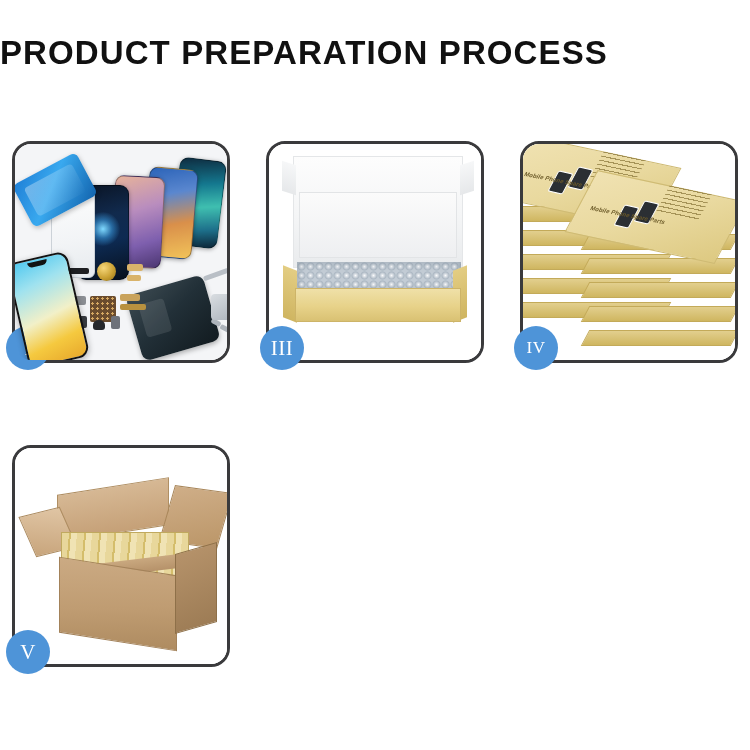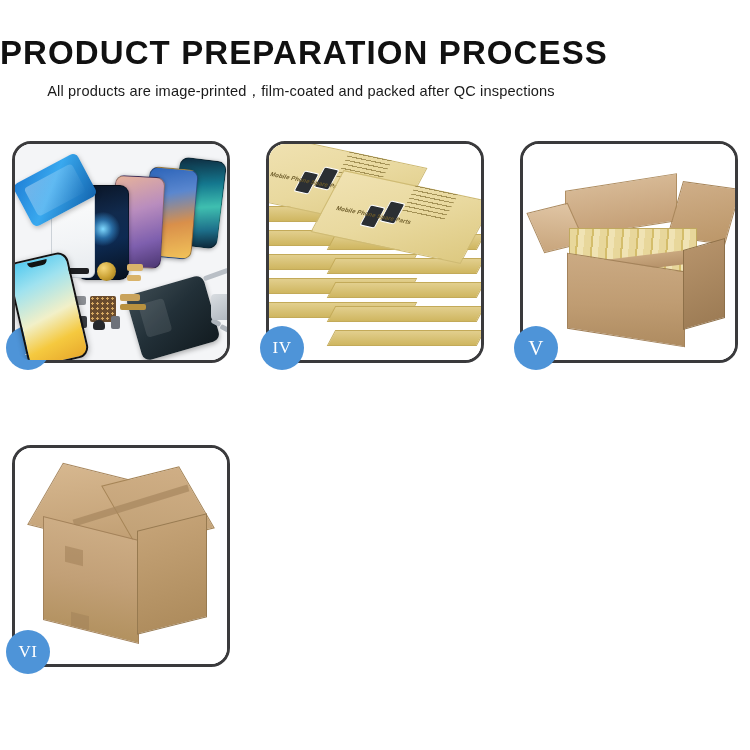--- a/index.html
+++ b/index.html
@@ -355,21 +355,20 @@
     background: rgba(160,128,88,.5); transform: skewY(14deg);
   }
 </style>
 </head>
 <body>
 
 <div id="page">
 
   <div class="header">
     <div class="title">PRODUCT PREPARATION PROCESS</div>
-    <div class="subtitle">All products are image-printed，film-coated and packed after QC inspections</div>
   </div>
 
   <div class="grid">
 
     <div class="panel">
       <div class="panel-inner p1">
         <div class="lcd-blue"></div>
         <div class="glass-sheet"></div>
         <div class="fan-phone fan1"></div>
         <div class="fan-phone fan2"></div>
@@ -391,20 +390,31 @@
         <div class="comp c10"></div>
         <div class="comp c11"></div>
         <div class="comp c12"></div>
         <div class="comp c13"></div>
         <div class="comp c14"></div>
       </div>
       <div class="badge">I</div>
     </div>
 
 
+    <div class="panel">
+      <div class="panel-inner p3">
+        <div class="lid"></div>
+        <div class="foam"></div>
+        <div class="bubble-pack"></div>
+        <div class="box-left"></div>
+        <div class="box-right"></div>
+        <div class="box-front"></div>
+      </div>
+      <div class="badge">III</div>
+    </div>
 
     <div class="panel">
       <div class="panel-inner p4">
 
         <div class="sb-side" style="left:-6px; top:158px;"></div>
         <div class="sb-side" style="left:-6px; top:134px;"></div>
         <div class="sb-side" style="left:-6px; top:110px;"></div>
         <div class="sb-side" style="left:-6px; top:86px;"></div>
         <div class="sb-side" style="left:-6px; top:62px;"></div>
 
@@ -435,27 +445,15 @@
         <div class="flap-right"></div>
         <div class="flap-left"></div>
         <div class="contents"></div>
         <div class="flap-front"></div>
         <div class="body-front"></div>
         <div class="body-right"></div>
       </div>
       <div class="badge">V</div>
     </div>
 
-    <div class="panel">
-      <div class="panel-inner p6">
-        <div class="top-face"></div>
-        <div class="top-face2"></div>
-        <div class="seam"></div>
-        <div class="front-face"></div>
-        <div class="right-face"></div>
-        <div class="tab-a"></div>
-        <div class="tab-b"></div>
-      </div>
-      <div class="badge small">VI</div>
-    </div>
 
   </div>
 </div>
 
 </body></html>

